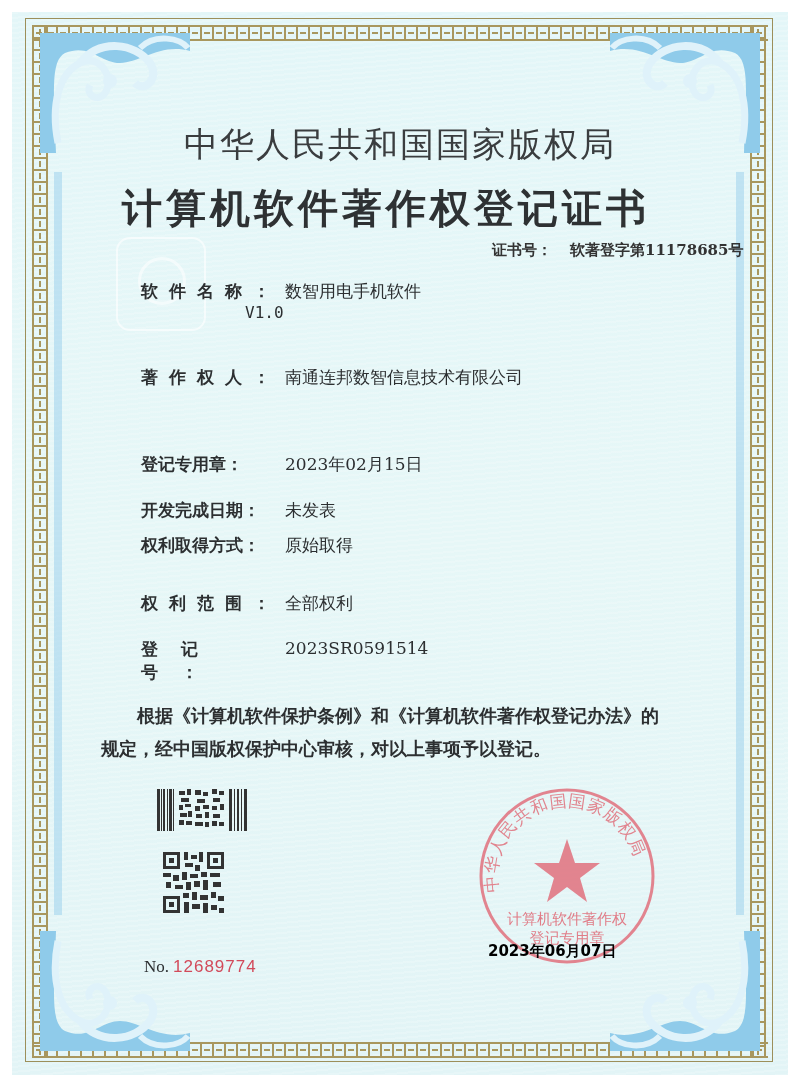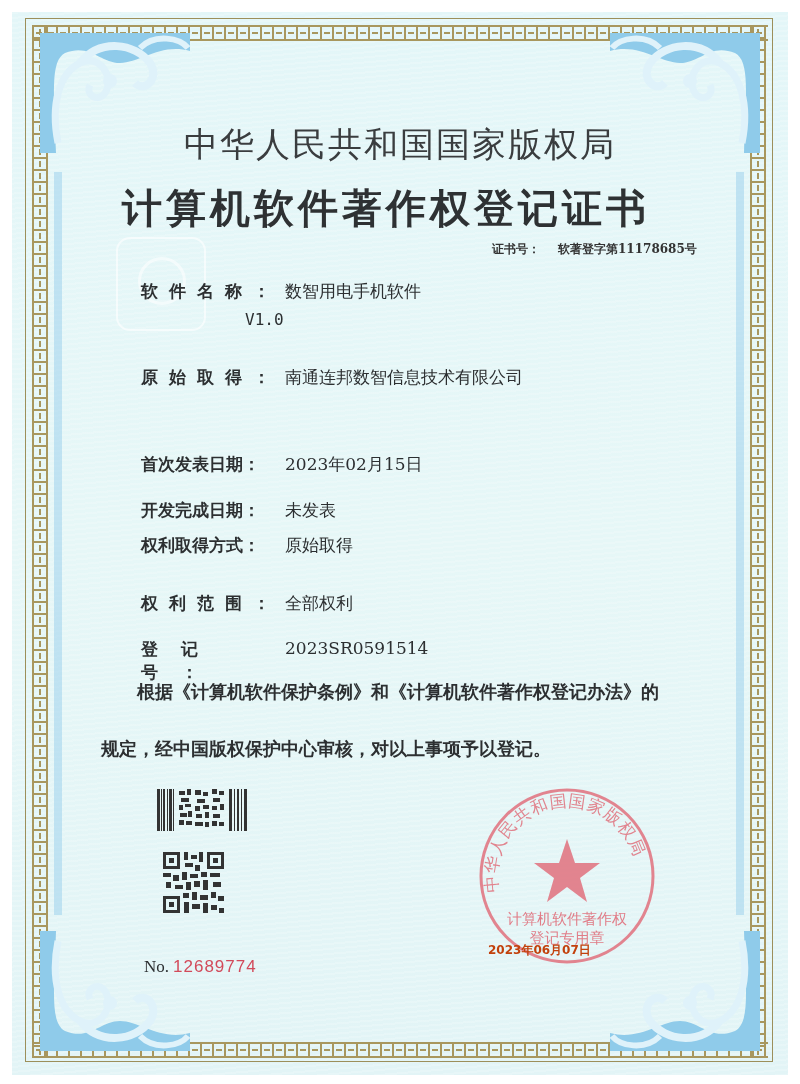--- a/index.html
+++ b/index.html
@@ -45,39 +45,39 @@
 
   .watermark { position:absolute; left:116px; top:237px; width:86px; height:90px;
            border:2px solid rgba(255,255,255,0.6); border-radius:14px; }
   .watermark::before { content:""; position:absolute; left:20px; top:18px; width:42px; height:42px;
            border:3px solid rgba(255,255,255,0.55); border-radius:50%; }
 
   .t1 { position:absolute; left:0; width:800px; top:122px; text-align:center;
         font-family:"DejaVu Sans", sans-serif; font-size:34px; letter-spacing:2px; color:#3a3d3f; }
   .t2 { position:absolute; left:0; width:772px; top:181px; text-align:center;
         font-family:"DejaVu Serif", serif; font-size:40px; font-weight:bold; letter-spacing:4px; color:#2e3133; }
-  .certno { position:absolute; left:492px; top:241px; font-family:"DejaVu Serif", serif; font-size:12px; font-weight:bold; color:#333; }
+  .certno { position:absolute; left:492px; top:241px; font-family:"DejaVu Serif", serif; font-size:15px; font-weight:bold; color:#333; }
   .certno span.val { margin-left:18px; }
 
   .field { position:absolute; left:101px; font-family:"DejaVu Serif", serif; font-size:17px; color:#2c2f31;margin-left:40px; }
   .field .lbl { display:inline-block; width:144px; font-weight:bold; }
   .field .val { position:absolute; left:144px; top:0; white-space:nowrap; }
   .lbl-spaced { letter-spacing:11px; }
   .lbl-spaced2 { letter-spacing:23px; }
-  .v2 { position:absolute; left:245px; top:310px; font-family:"DejaVu Sans Mono", monospace; font-size:16px; color:#2c2f31; }
+  .v2 { position:absolute; left:245px; top:303px; font-family:"DejaVu Sans Mono", monospace; font-size:16px; color:#2c2f31; }
 
   .para { position:absolute; left:101px; font-family:"DejaVu Serif", serif; font-size:18px; font-weight:bold; color:#2c2f31; white-space:nowrap; }
 
   .barcode { position:absolute; left:157px; top:789px; width:91px; height:42px; display:flex; }
   .qr { position:absolute; left:163px; top:852px; width:61px; height:61px; }
   .serial { position:absolute; left:144px; top:941px; font-family:"Liberation Serif", serif; font-size:17px; color:#2c2f31;margin-top:16px; }
   .serial .num { font-family:"Liberation Sans", sans-serif; color:#d24a5a; font-size:17px; margin-left:4px; letter-spacing:1px; }
 
   .seal { position:absolute; left:478px; top:787px; width:178px; height:178px; }
-  .seal-date { position:absolute; left:488px; top:942px; font-family:"DejaVu Sans", sans-serif; font-size:12px; font-weight:bold; color:#c2410c; }
+  .seal-date { position:absolute; left:488px; top:942px; font-family:"DejaVu Sans", sans-serif; font-size:15px; font-weight:bold; color:#000000; }
 </style>
 </head>
 <body>
 
 <div class="paper">
   <div class="gold-outer"></div>
   <div class="greek top"></div>
   <div class="greek bottom"></div>
   <div class="greek left"></div>
   <div class="greek right"></div>
@@ -130,46 +130,46 @@
   <span>证书号：</span><span class="val">软著登字第11178685号</span>
 </div>
 
 <div class="field" style="top:280px;">
   <span class="lbl lbl-spaced">软件名称：</span>
   <span class="val">数智用电手机软件</span>
 </div>
 <div class="v2">V1.0</div>
 
 <div class="field" style="top:366px;">
-  <span class="lbl lbl-spaced">原始取得：</span>
+  <span class="lbl lbl-spaced">著作权人：</span>
   <span class="val">南通连邦数智信息技术有限公司</span>
 </div>
 
 <div class="field" style="top:453px;">
-  <span class="lbl">首次发表日期：</span>
+  <span class="lbl">登记专用章：</span>
   <span class="val">2023年02月15日</span>
 </div>
 <div class="field" style="top:499px;">
   <span class="lbl">开发完成日期：</span>
   <span class="val">未发表</span>
 </div>
 <div class="field" style="top:534px;font-family:Liberation Serif, serif;">
   <span class="lbl">权利取得方式：</span>
   <span class="val">原始取得</span>
 </div>
 <div class="field" style="top:592px;">
   <span class="lbl lbl-spaced">权利范围：</span>
   <span class="val">全部权利</span>
 </div>
 <div class="field" style="top:638px;">
   <span class="lbl lbl-spaced2">登记号：</span>
   <span class="val">2023SR0591514</span>
 </div>
 
-<div class="para" style="top:680px; left:137px;">根据《计算机软件保护条例》和《计算机软件著作权登记办法》的</div>
+<div class="para" style="top:704px; left:137px;">根据《计算机软件保护条例》和《计算机软件著作权登记办法》的</div>
 <div class="para" style="top:737px;">规定，经中国版权保护中心审核，对以上事项予以登记。</div>
 
 <div class="barcode">
   <svg width="91" height="42" viewBox="0 0 91 42">
     <rect x="0" y="0" width="3" height="42" fill="#333"></rect>
       <rect x="4" y="0" width="1" height="42" fill="#333"></rect>
     <rect x="6" y="0" width="2" height="42" fill="#333"></rect>
       <rect x="10" y="0" width="1" height="42" fill="#333"></rect>
     <rect x="12" y="0" width="3" height="42" fill="#333"></rect>
       <rect x="16" y="0" width="1" height="42" fill="#333"></rect>

